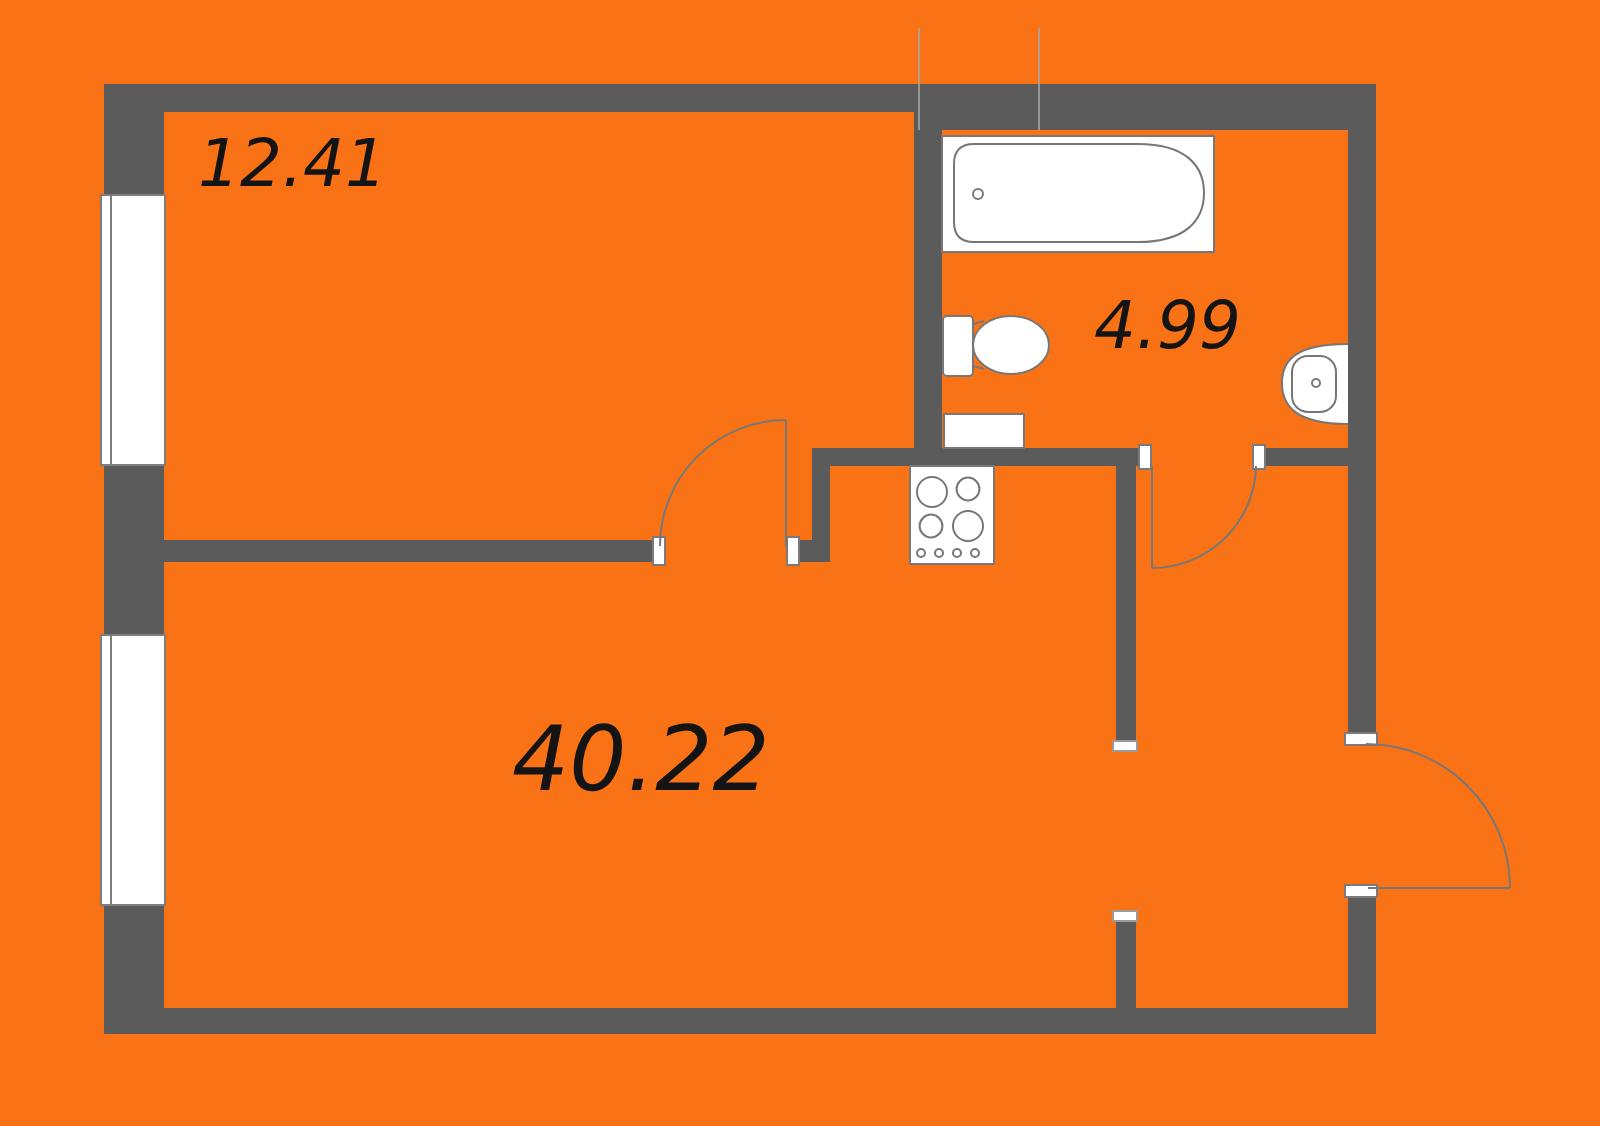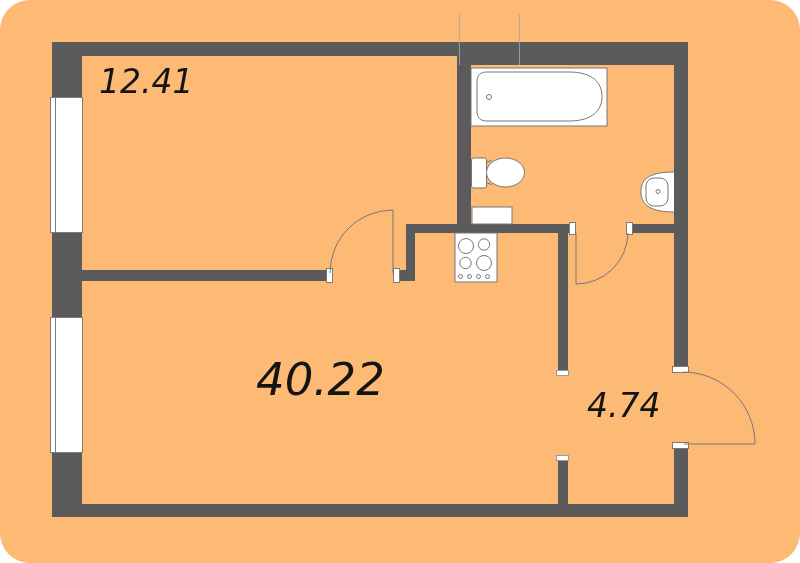--- a/index.html
+++ b/index.html
@@ -1,17 +1,17 @@
 <!DOCTYPE html>
 <html><head>
 <meta charset="utf-8">
 <style>
   html,body{margin:0;padding:0;background:#ffffff;}
-  .canvas{position:relative;width:800px;height:563px;background:#fdba74;overflow:hidden;
-          font-family:"DejaVu Sans","Liberation Sans",sans-serif;border-radius:30px;}
+  .canvas{position:relative;width:800px;height:563px;background:#f97316;overflow:hidden;
+          font-family:"DejaVu Sans","Liberation Sans",sans-serif;}
   .wall{position:absolute;background:#5b5b5b;}
   
   .w-top-left  {left:52px;  top:42px;  width:405px; height:14px;}
   .w-top-right {left:457px; top:42px;  width:231px; height:23px;}
   .w-left-a    {left:52px;  top:42px;  width:30px;  height:56px;}
   .w-left-b    {left:52px;  top:232px; width:30px;  height:85px;}
   .w-left-c    {left:52px;  top:453px; width:30px;  height:64px;}
   .w-bottom    {left:52px;  top:504px; width:636px; height:13px;}
   .w-right-a   {left:674px; top:42px;  width:14px;  height:325px;}
   .w-right-b   {left:674px; top:449px; width:14px;  height:68px;}
@@ -142,15 +142,15 @@
     </g>
 
     <g fill="none" stroke="#777777" stroke-width="1">
       <line x1="684" y1="444" x2="755" y2="444"></line>
       <path d="M755,444 A72,72 0 0 0 683,372"></path>
     </g>
   </svg>
 
   <div class="area-label lbl-room1">12.41</div>
   <div class="area-label lbl-main">40.22</div>
-  <div class="area-label lbl-hall">4.74</div>
+  <div class="area-label lbl-bath">4.99</div>
 
 </div>
 
 </body></html>

